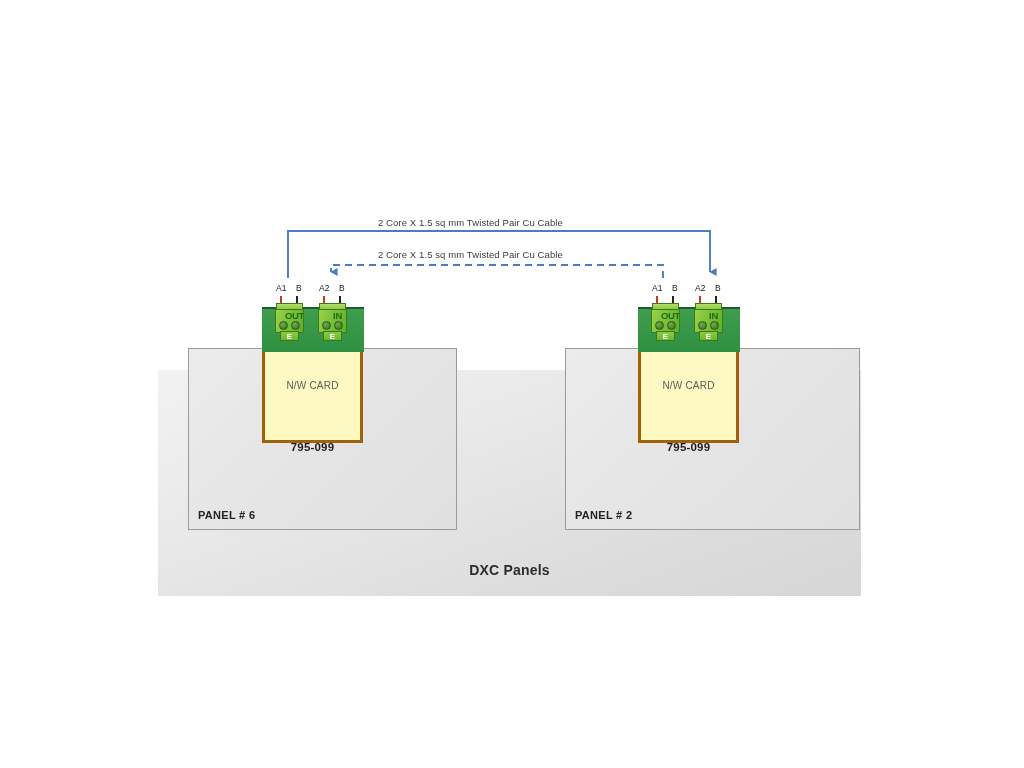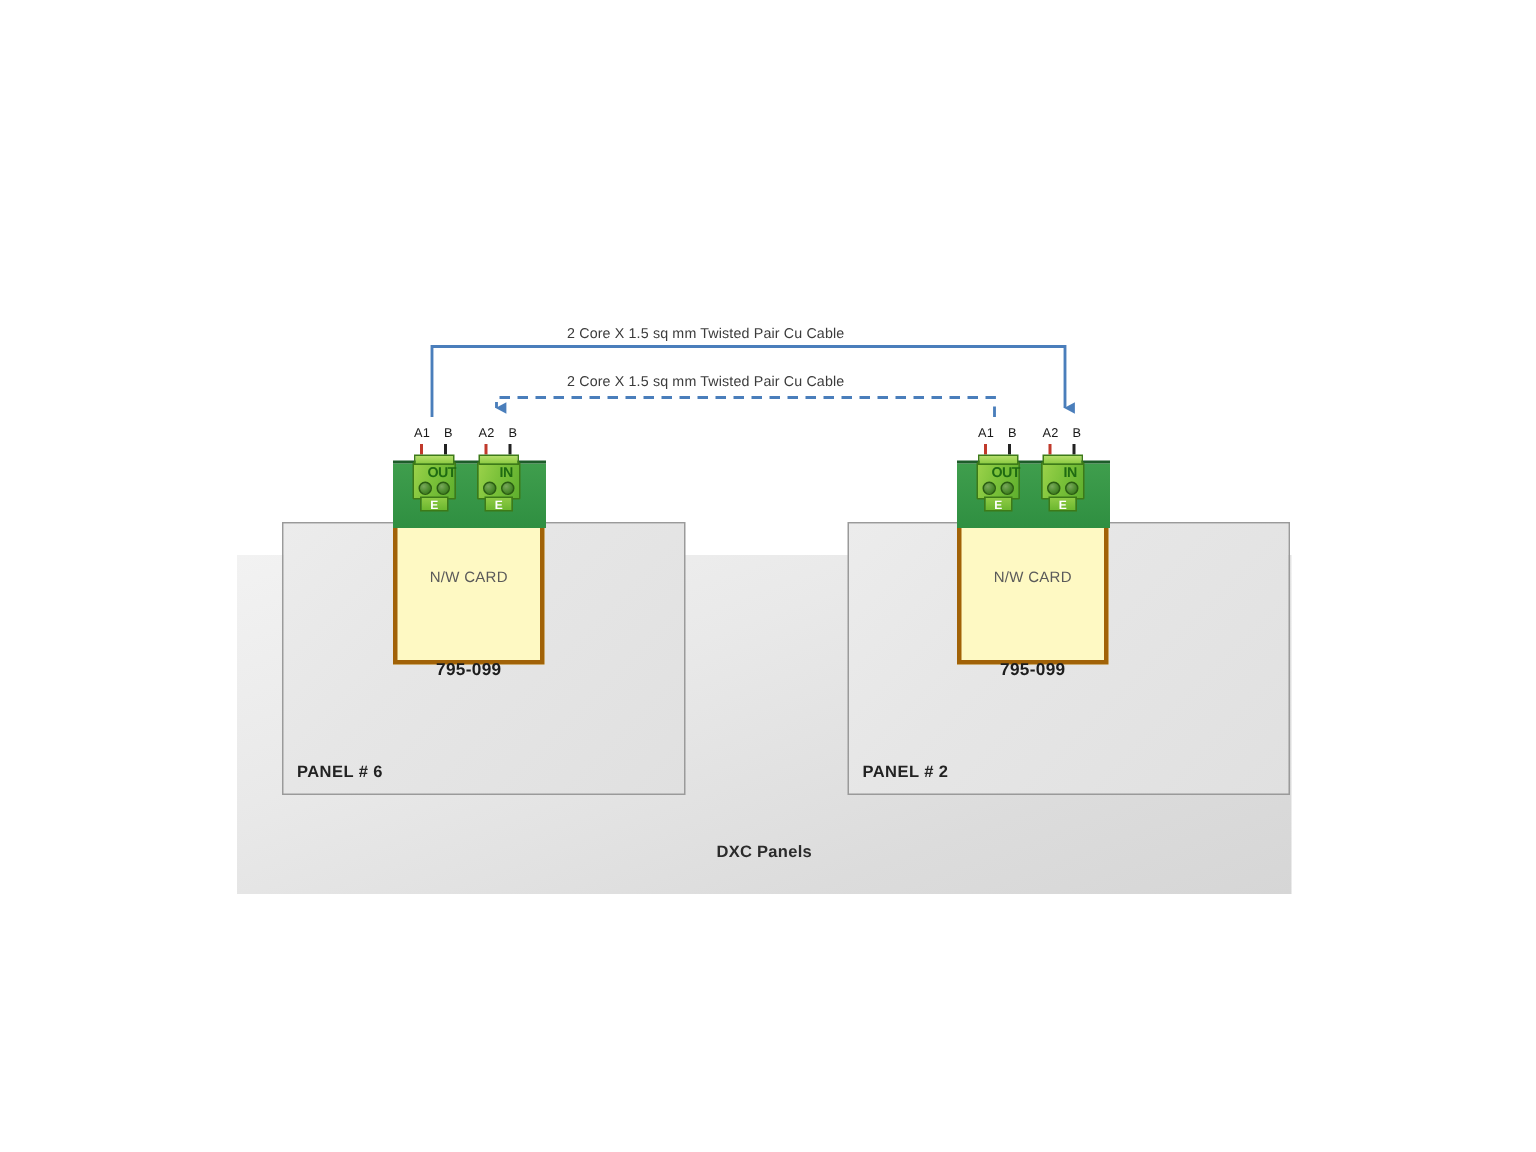--- a/index.html
+++ b/index.html
@@ -28,21 +28,21 @@
     width: 703px;
     height: 226px;
     background: linear-gradient(160deg, #f2f2f2 0%, #e9e9e9 35%, #dcdcdc 75%, #d6d6d6 100%);
   }
   .backdrop-title {
     position: absolute;
     left: 158px;
     top: 562px;
     width: 703px;
     text-align: center;
-    font-size: 11px;
+    font-size: 14px;
     font-weight: bold;
     color: #2b2b2b;
     letter-spacing: .2px;
   }
 
   
   .panel {
     position: absolute;
     background: linear-gradient(135deg, #ececec 0%, #e6e6e6 40%, #e0e0e0 100%);
     border: 1px solid #9a9a9a;

